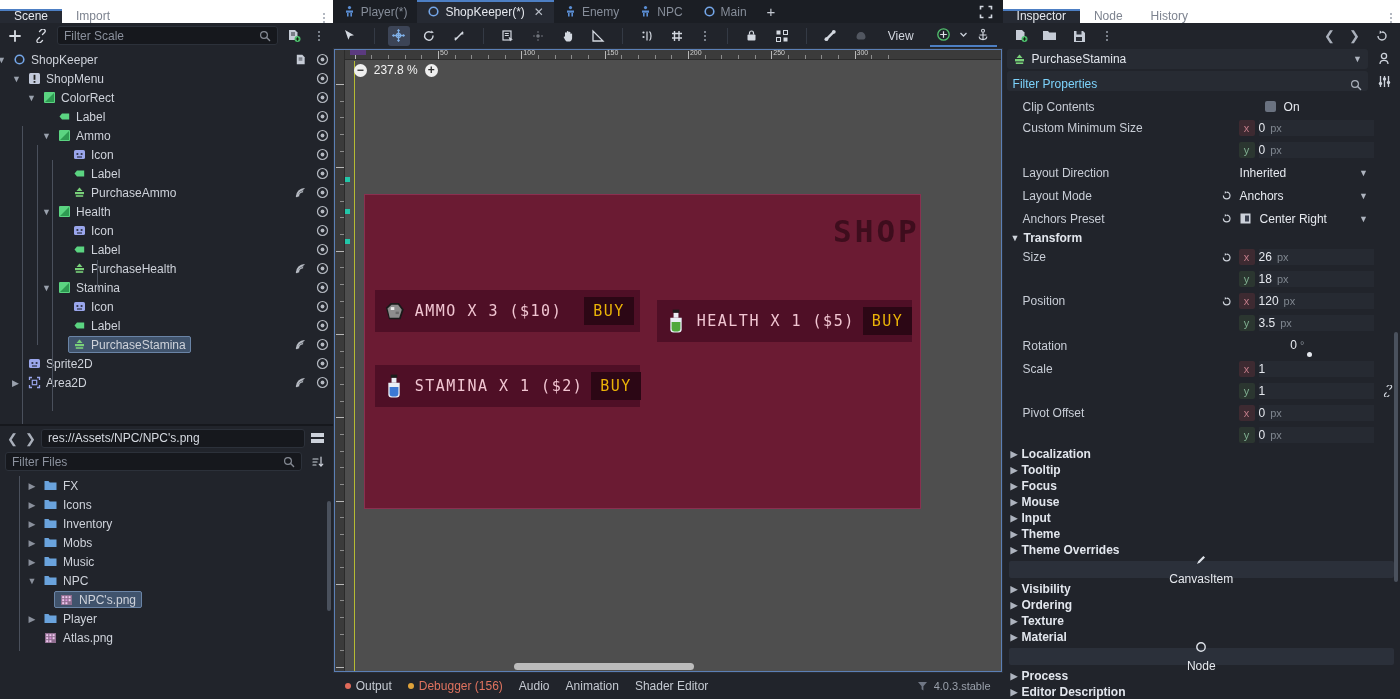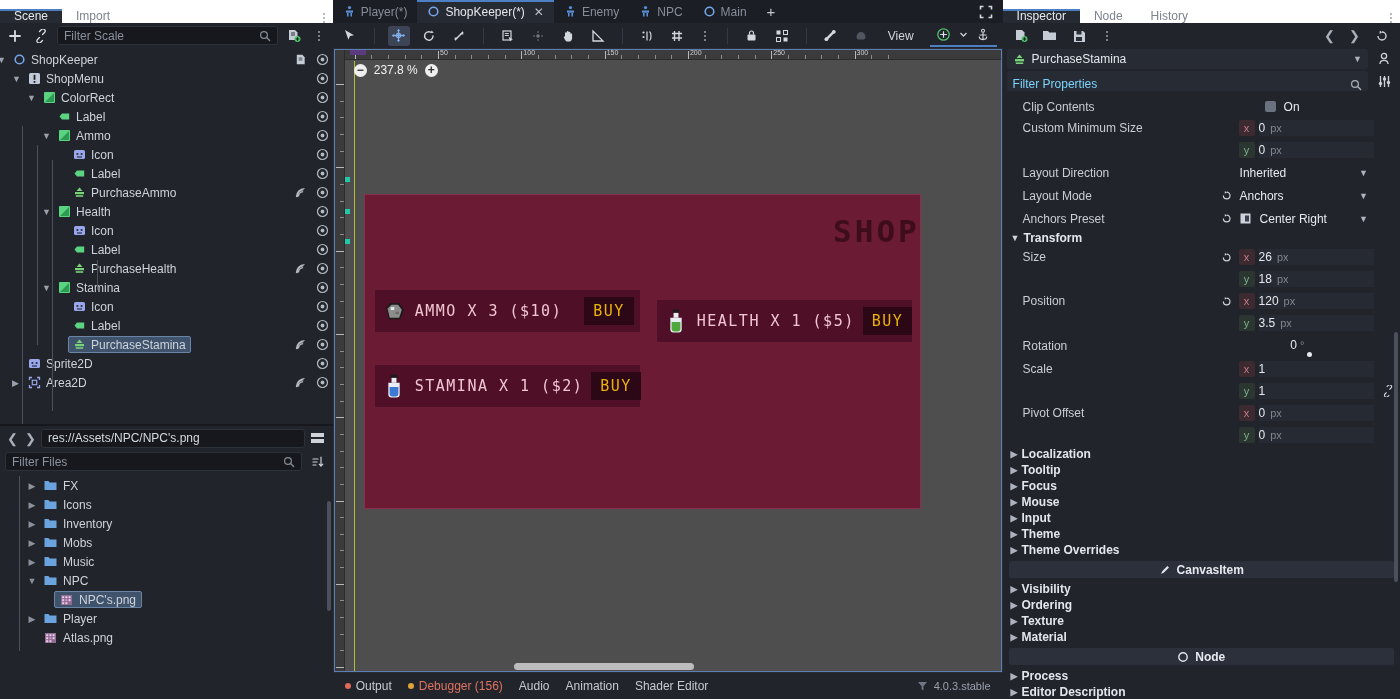--- a/index.html
+++ b/index.html
@@ -209,21 +209,21 @@
   .valfield { display:flex; align-items:center; gap:5px; background:#262a32; height:16px;
               flex:1; padding:0 6px 0 0; }
   .unit { color:#7f868f; font-size:11px; }
   .selectval { flex:1; display:flex; align-items:center; gap:5px; }
   .chev-dn { margin-left:auto; color:#aeb4bf; font-size:9px; padding-right:6px;}
   .chk { width:11px; height:11px; background:#6a7280; border-radius:2px; display:inline-block; }
   .sect-hdr { display:flex; align-items:center; gap:4px; font-size:12px; font-weight:bold;
               color:#e2e6ed; height:16px; padding-left:8px; }
   .cat-bar {
     height:17px; background:#2b303a; display:flex; align-items:center; justify-content:center;
-    gap:6px; font-size:12px; font-weight:bold; color:#e6e9ef; margin:3px 6px 3px 6px; border-radius:2px;
+    gap:6px; font-size:12px; font-weight:normal; color:#e6e9ef; margin:3px 6px 3px 6px; border-radius:2px;flex-direction:column;
   }
   .sub-hdr { display:flex; align-items:center; gap:4px; font-size:12px; font-weight:bold;
              color:#e2e6ed; height:16px; padding-left:8px; }
   .slider-track { position:relative; flex:1; height:2px; background:#5a616d; margin-right:10px;}
   .slider-knob { position:absolute; left:60%; top:-2px; width:5px; height:5px; background:#e6e9ef; border-radius:50%;}
   .insp-scroll { position:absolute; right:2px; top:240px; width:4px; height:250px; background:#4a515d; border-radius:2px;}
   .linkico { position:absolute; right:6px; color:#cfd4dc; }
   svg { display:block; }
 </style>
 </head>

